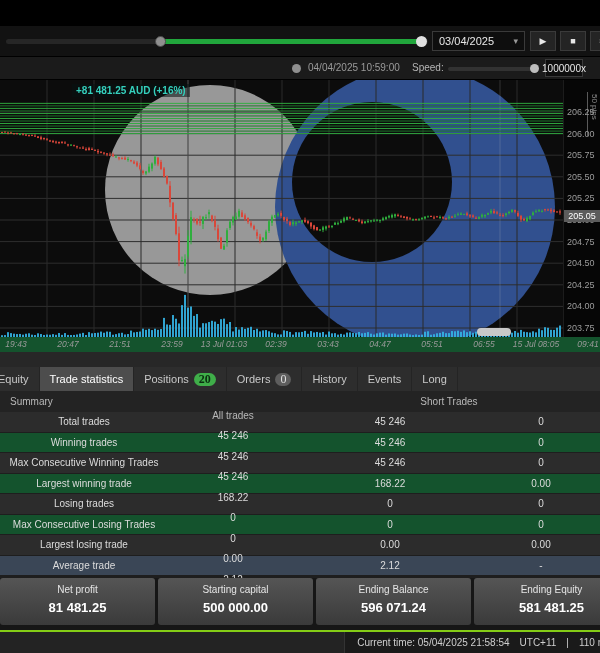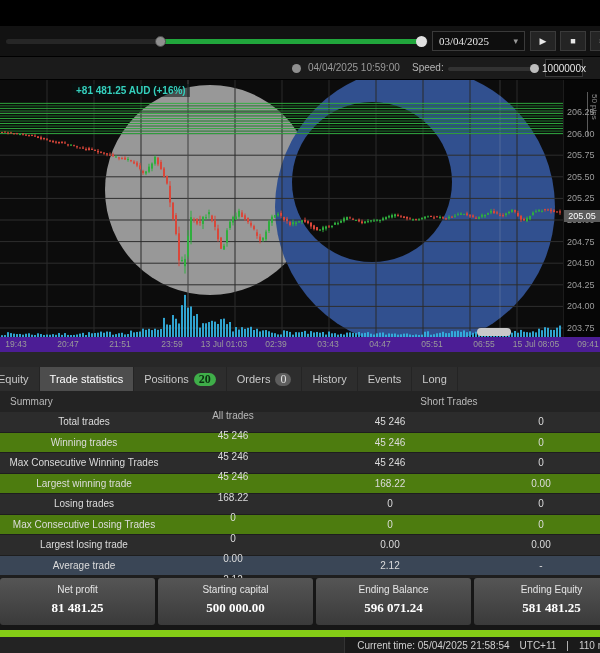--- a/index.html
+++ b/index.html
@@ -5,21 +5,21 @@
   html,body{margin:0;padding:0;background:#111;}
   body{width:600px;height:653px;overflow:hidden;font-family:"Liberation Sans",sans-serif;}
   #app{position:relative;width:600px;height:653px;background:#1e1e1e;overflow:hidden;}
   .titlebar{height:26px;background:#000;}
   .ctrl1{position:relative;height:31px;background:#121212;border-bottom:1px solid #000;box-sizing:border-box;}
   .track{position:absolute;left:6px;top:13px;width:422px;height:5px;background:#262626;border-radius:3px;}
   .fill{position:absolute;left:154px;top:0;width:262px;height:5px;border-radius:3px;background:#21a63c;}
   .handle{position:absolute;width:11px;height:11px;border-radius:50%;top:10px;}
   .handle.l{left:155px;background:#8f8f8f;border:1px solid #4a4a4a;box-sizing:border-box;}
   .handle.r{left:416px;background:#e0e0e0;}
-  .datebox{position:absolute;left:432px;top:5px;width:93px;height:20px;background:#0e0e0e;border:1px solid #3a3a3a;box-sizing:border-box;color:#e8e8e8;font-size:11px;display:flex;align-items:center;justify-content:space-between;padding:0 6px;cursor:pointer;font-family:Liberation Serif, serif;}
+  .datebox{position:absolute;left:432px;top:5px;width:93px;height:20px;background:#0e0e0e;border:1px solid #3a3a3a;box-sizing:border-box;color:#e8e8e8;font-size:11px;display:flex;align-items:center;justify-content:space-between;padding:0 6px;cursor:pointer;}
   .datebox .caret{color:#9a9a9a;font-size:9px;}
   .btn{position:absolute;top:5px;width:26px;height:20px;background:#242424;border:1px solid #3a3a3a;box-sizing:border-box;color:#e8e8e8;display:flex;align-items:center;justify-content:center;font-size:9px;padding:0;cursor:pointer;}
   .ctrl2{position:relative;height:23px;background:#1b1b1b;border-bottom:1px solid #000;box-sizing:border-box;}
   .dot{position:absolute;left:292px;top:7px;width:9px;height:9px;border-radius:50%;background:#8f8f8f;}
   .ts{position:absolute;left:308px;top:5px;font-size:10px;color:#9a9a9a;}
   .speedlbl{position:absolute;left:412px;top:5px;font-size:10px;color:#b5b5b5;}
   .strack{position:absolute;left:448px;top:10px;width:84px;height:4px;background:#323232;border-radius:2px;}
   .shandle{position:absolute;left:530px;top:7px;width:9px;height:9px;border-radius:50%;background:#bdbdbd;}
   .speedbox{position:absolute;left:545px;top:2px;width:38px;height:18px;background:#0e0e0e;border:1px solid #3a3a3a;box-sizing:border-box;color:#e8e8e8;font-size:10px;display:flex;align-items:center;justify-content:center;}
   .chart{position:relative;width:600px;height:257px;background:#0c0c0c;overflow:hidden;}
@@ -28,45 +28,45 @@
   .wm.blue{left:275px;top:-13px;width:280px;height:280px;background:#31508f;}
   .wm.cut{left:292px;top:22px;width:160px;height:160px;background:#0c0c0c;}
   #plot{position:absolute;left:0;top:0;}
   .tooltip{position:absolute;left:72px;top:4px;font-size:10px;font-weight:bold;color:#35d0bd;background:rgba(8,18,18,0.55);padding:1px 4px;z-index:6;}
   .axis{position:absolute;right:0;top:0;width:37px;height:257px;background:#060606;z-index:5;border-left:1px solid #1c1c1c;box-sizing:border-box;}
   .plabel{position:absolute;left:3px;font-size:9px;color:#9c9c9c;}
   .pips{position:absolute;right:1px;top:14px;writing-mode:vertical-rl;font-size:8px;color:#8f8f8f;}
   .pipline{position:absolute;right:12px;top:12px;width:1px;height:44px;background:#5a5a5a;}
   .curprice{position:absolute;left:0;right:0;background:#5c5c5c;color:#fff;font-size:9px;text-align:center;padding:1px 0;z-index:6;}
   .thumb{position:absolute;left:477px;bottom:1px;width:34px;height:8px;background:#c9c9c9;border-radius:4px;z-index:7;}
-  .taxis{position:relative;height:15px;background:#4c1d95;}
+  .taxis{position:relative;height:15px;background:#14532d;font-style:italic;}
   .tlabel{position:absolute;top:2px;transform:translateX(-50%);font-size:8.5px;color:#9a9a9a;white-space:nowrap;}
   .spacer{height:15px;background:#272727;}
   .tabbar{display:flex;height:24px;background:#2d2d2d;overflow:hidden;align-items:stretch;}
   .tab{display:flex;align-items:center;padding:0 10px;font-size:11px;color:#c9c9c9;border-right:1px solid #242424;cursor:pointer;white-space:nowrap;}
   .tab:first-child{margin-left:-12px;}
   .tab.sel{background:#4d4d4d;color:#fff;}
   .badge{margin-left:5px;border-radius:8px;padding:0 5px;font-size:12px;line-height:13px;font-family:Liberation Serif, serif;}
   .badge.green{background:#3fae49;color:#0a2e10;font-weight:bold;}
   .badge.gray{background:#5e5e5e;color:#e0e0e0;}
   .thead{display:flex;align-items:center;height:21px;background:#232323;font-size:10px;color:#b8b8b8;}
   .c0{width:168px;text-align:center;}
   .thead .c0{text-align:left;padding-left:10px;width:158px;}
   .c1{width:130px;text-align:center;margin-top:28px;}
   .c2{width:184px;text-align:center;}
   .c3{flex:1;text-align:center;}
   .trow{display:flex;align-items:center;height:19.5px;border-bottom:1px solid #1e1e1e;font-size:10px;color:#dcdcdc;background:#2c2c2c;cursor:default;}
-  .trow.alt{background:#4d7c0f;}
+  .trow.alt{background:#14532d;}
   .trow.sel{background:#3a4656;}
   .cards{display:flex;gap:3px;height:47px;background:#161616;overflow:hidden;margin-top:2px;}
   .card{flex:0 0 155px;background:linear-gradient(#555,#3a3a3a);border-radius:3px;text-align:center;padding-top:6px;box-sizing:border-box;}
   .card .lab{font-size:10px;color:#e5e5e5;}
-  .card .val{font-size:13px;font-weight:bold;color:#fff;margin-top:5px;font-family:Liberation Serif, serif;}
+  .card .val{font-size:13px;font-weight:bold;color:#fff;margin-top:5px;}
   .statusgap{height:5px;background:#161616;}
-  .status{height:23px;background:#232323;border-top:7px solid #84cc16;box-sizing:border-box;display:flex;justify-content:flex-end;overflow:hidden;}
+  .status{height:23px;background:#232323;border-top:2px solid #84cc16;box-sizing:border-box;display:flex;justify-content:flex-end;overflow:hidden;}
   .statusin{display:flex;align-items:center;gap:10px;background:#1a1a1a;border-left:1px solid #333;padding:0 2px 0 12px;font-size:10px;color:#cfcfcf;white-space:nowrap;}
   .statusin .cut{margin-right:-8px;}
 </style>
 </head>
 <body>
 
 <div id="app">
 
   <div class="titlebar"></div>
 

